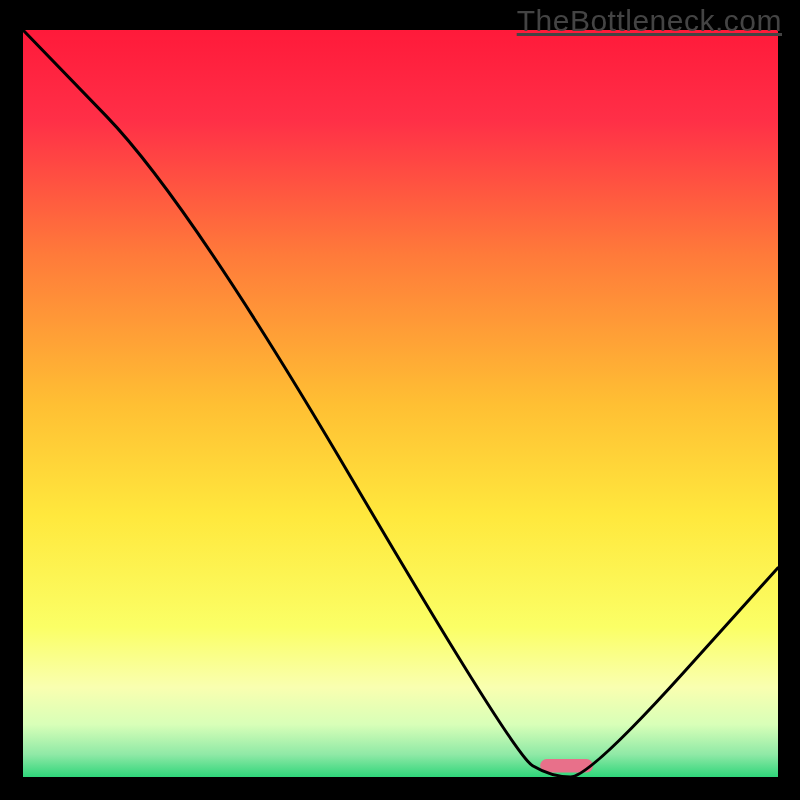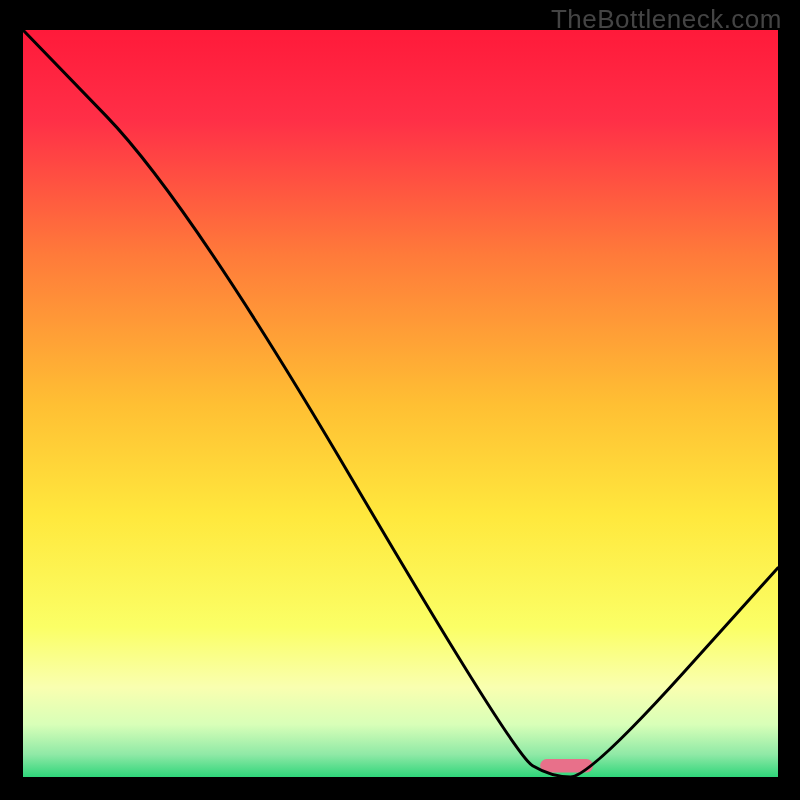--- a/index.html
+++ b/index.html
@@ -14,24 +14,25 @@
   .stage {
     position: relative;
     width: 800px;
     height: 800px;
   }
   .watermark {
     position: absolute;
     top: 4px;
     right: 18px;
     color: #444;
-    font-size: 26px;
+    font-size: 30px;
     font-weight: 500;
     letter-spacing: 0.5px;
     z-index: 5;
+    text-decoration: underline;
   }
   svg {
     position: absolute;
     top: 0;
     left: 0;
   }
 </style>
 </head>
 <body>
 

